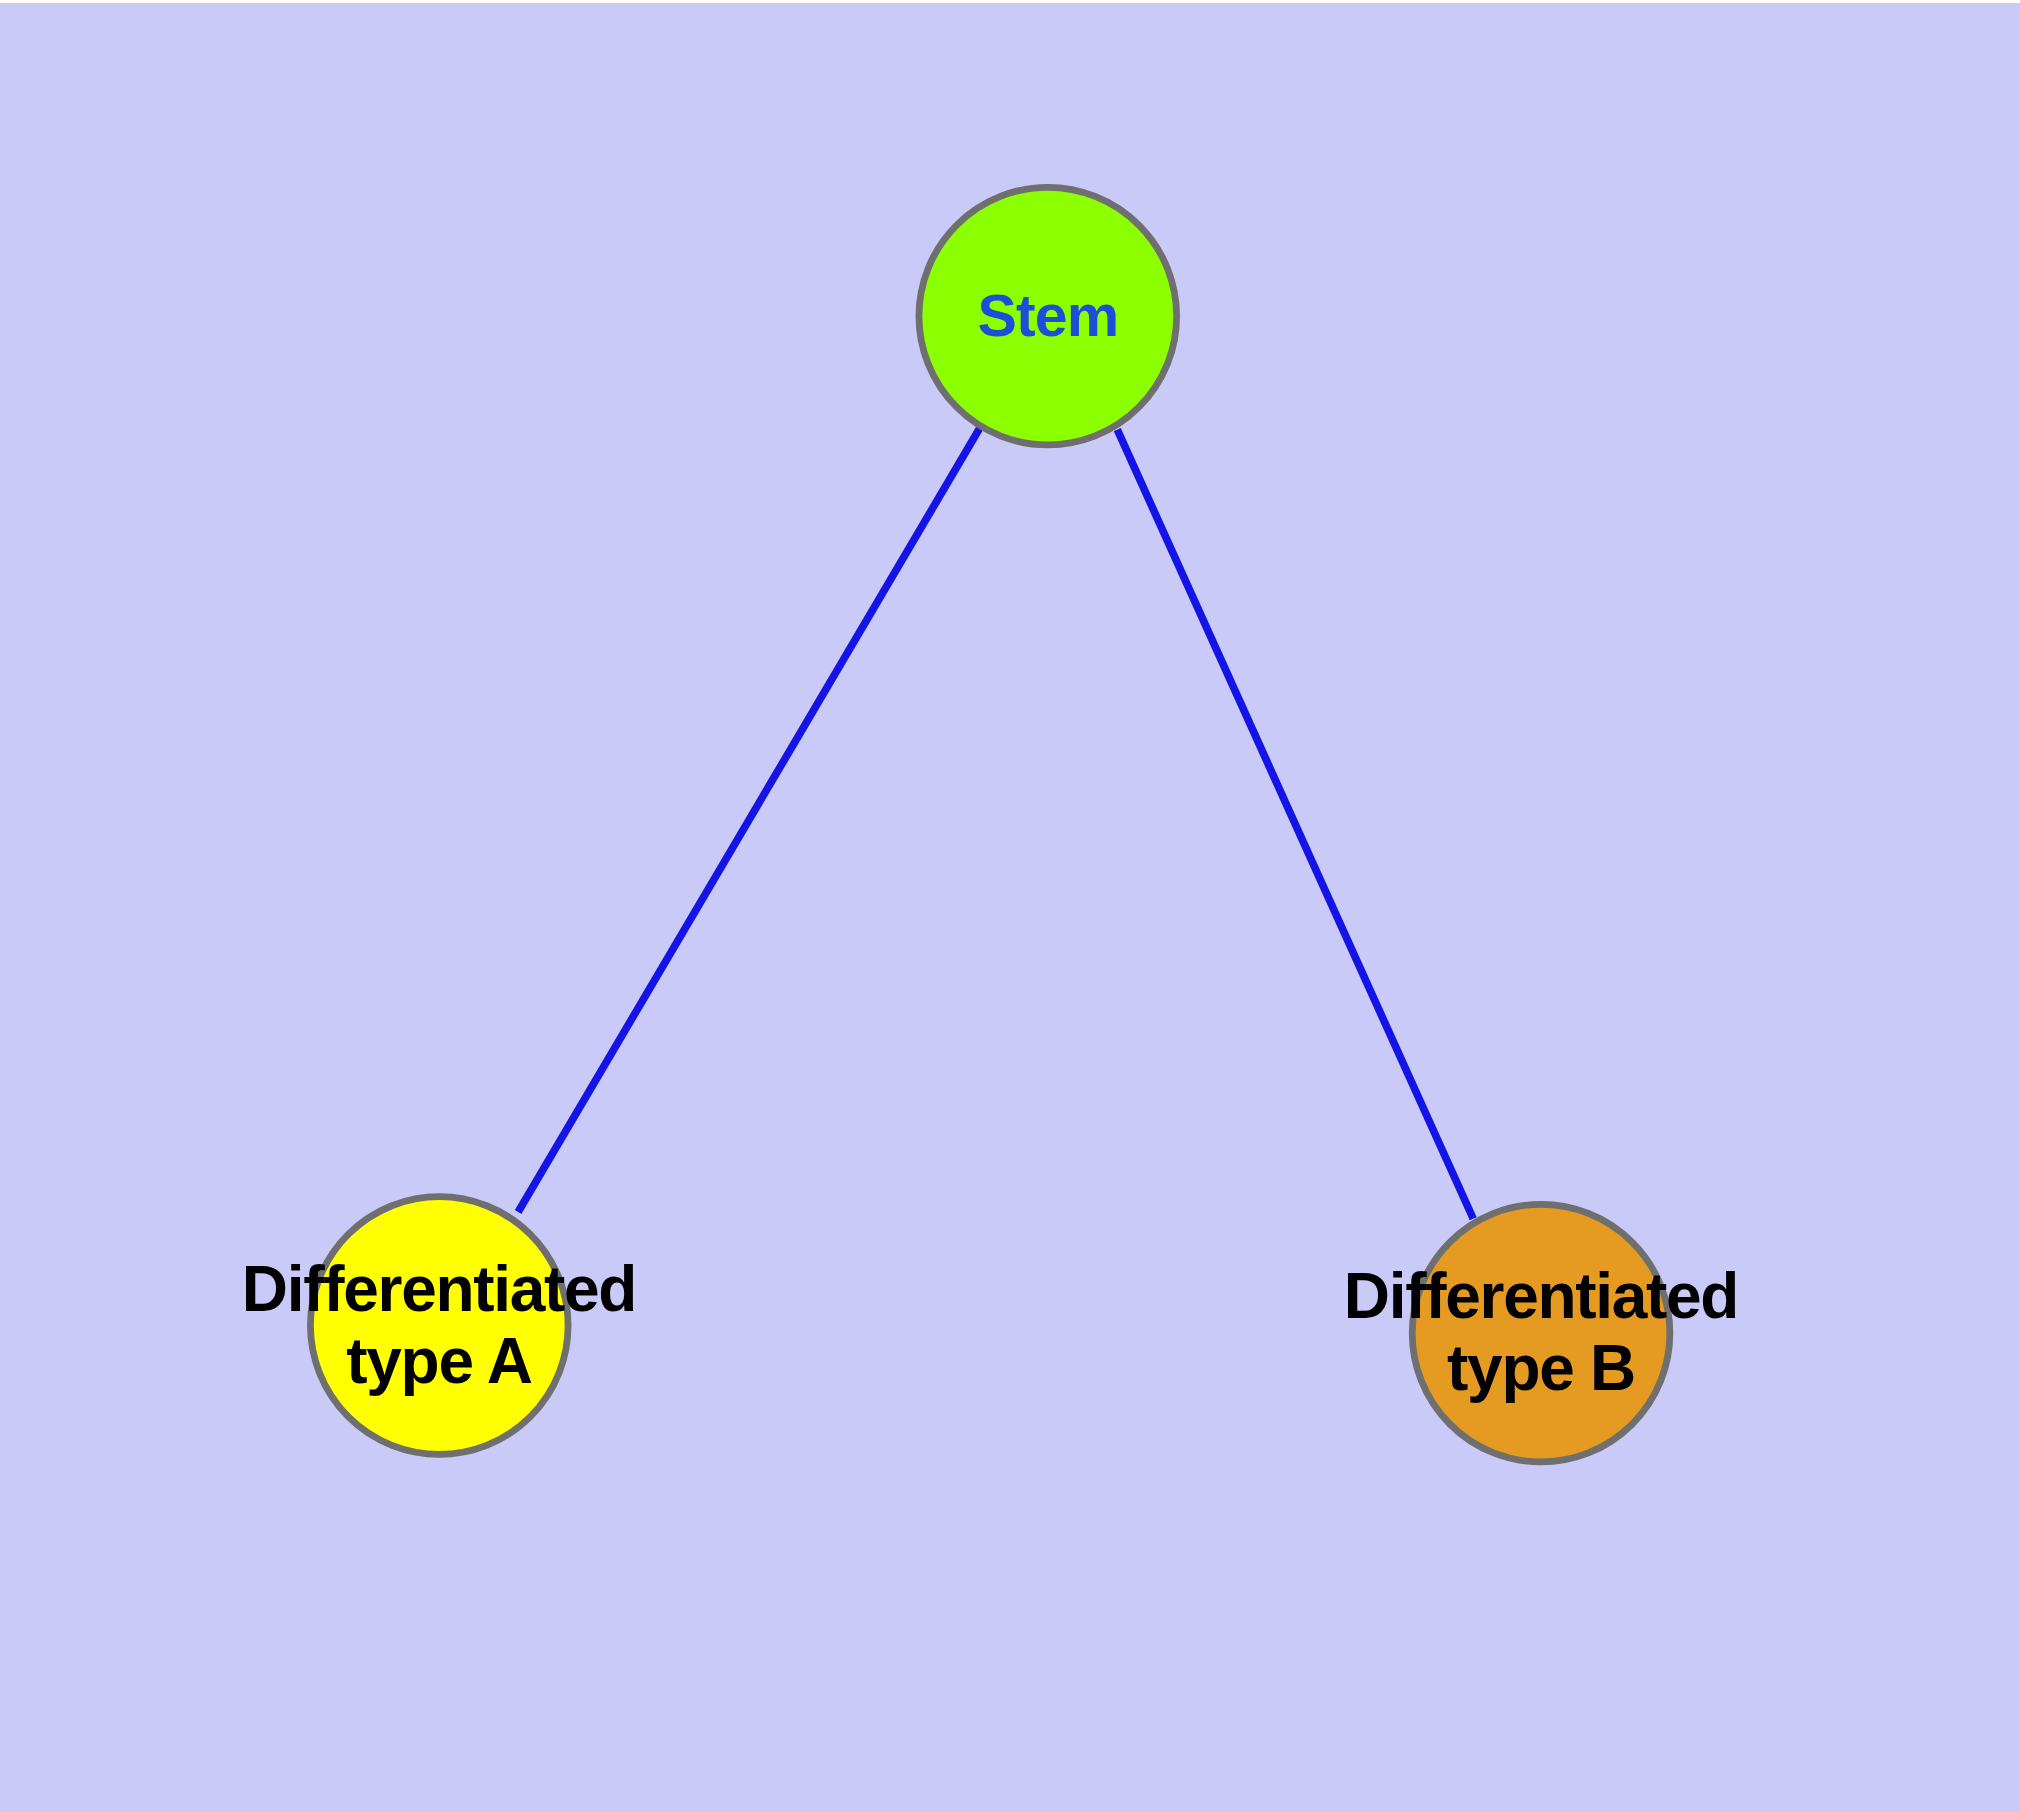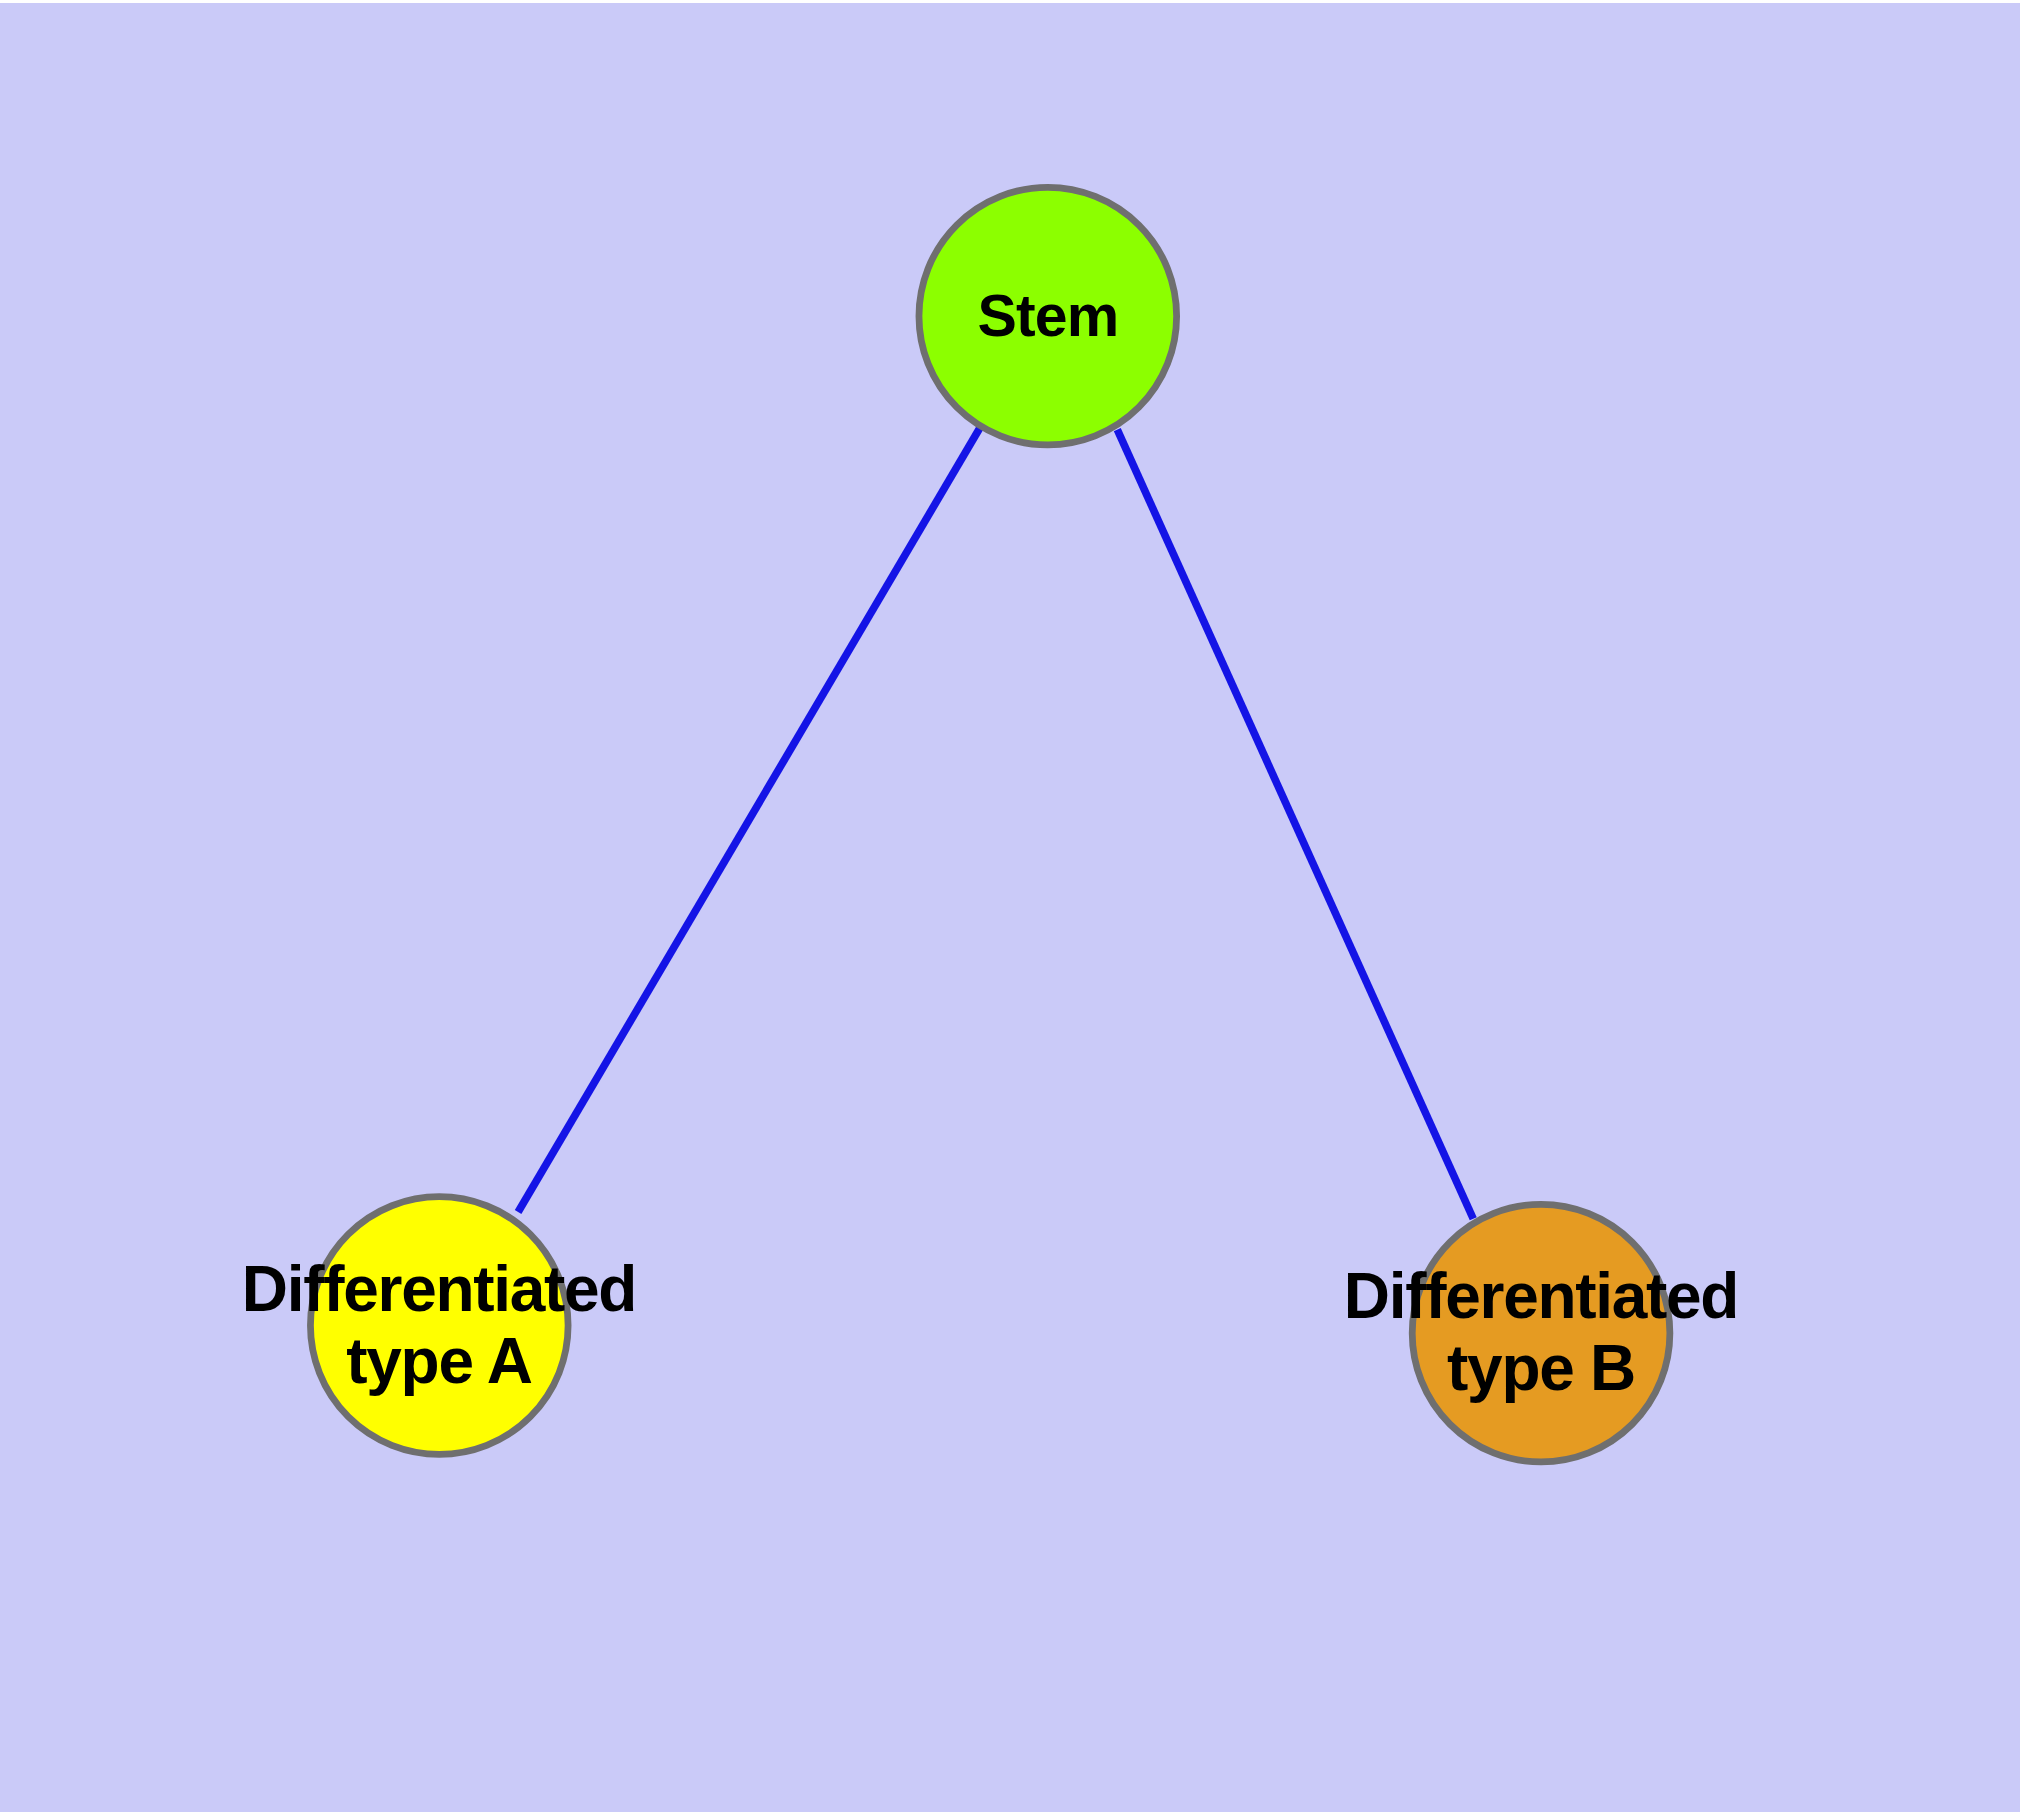--- a/index.html
+++ b/index.html
@@ -82,21 +82,21 @@
       <line class="edge-line" x1="1157" y1="503" x2="611" y2="1430" stroke="#1414e6" stroke-width="9"></line>
       <line class="edge-line" x1="1318" y1="507" x2="1738" y2="1438" stroke="#1414e6" stroke-width="9"></line>
     </g>
     <g>
       <circle class="node-circle" cx="1236" cy="373" r="152" fill="#8cff00" stroke="#6f6f6f" stroke-width="8"></circle>
       <circle class="node-circle" cx="518" cy="1564" r="152" fill="#ffff00" stroke="#6f6f6f" stroke-width="8"></circle>
       <circle class="node-circle" cx="1818" cy="1573" r="152" fill="#e59b22" stroke="#6f6f6f" stroke-width="8"></circle>
     </g>
   </svg>
 
-  <div class="node-label" id="label-stem" style="color: #000000;">Stem</div>
+  <div class="node-label" id="label-stem" style="color: #1d4ed8;">Stem</div>
 
   <div class="node-label" id="label-type-a" style="color: rgb(0, 0, 0);">Differentiated
 type A</div>
 
   <div class="node-label" id="label-type-b" style="color: rgb(0, 0, 0);">Differentiated
 type B</div>
 
 </div>
 
 

